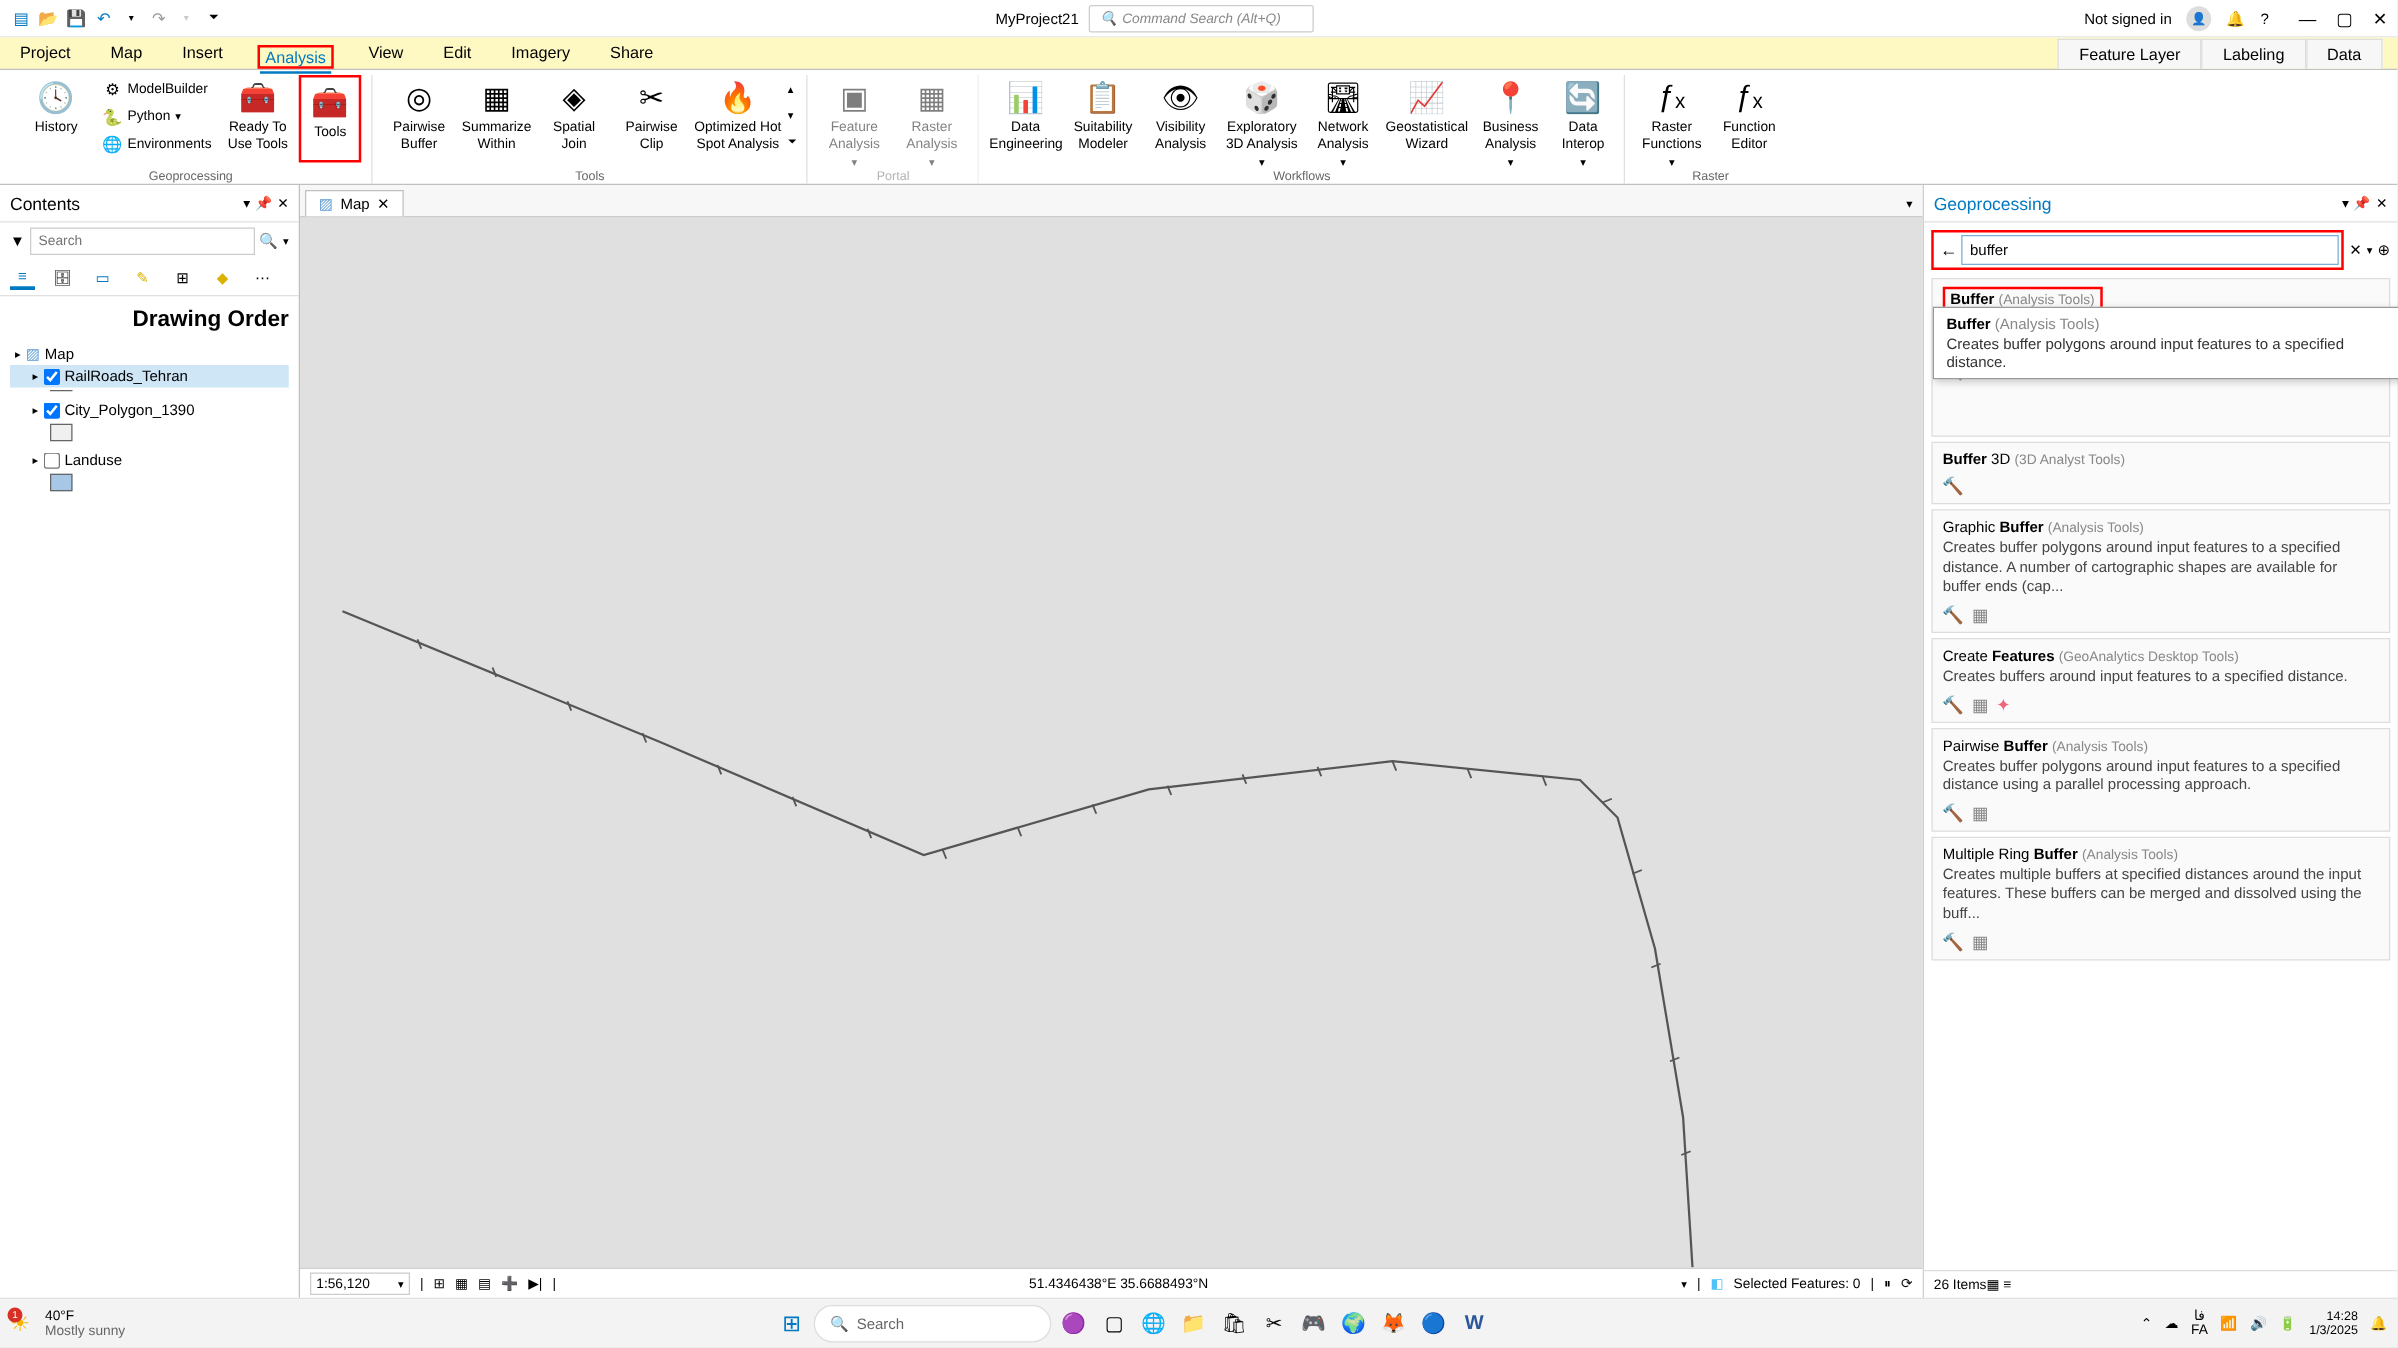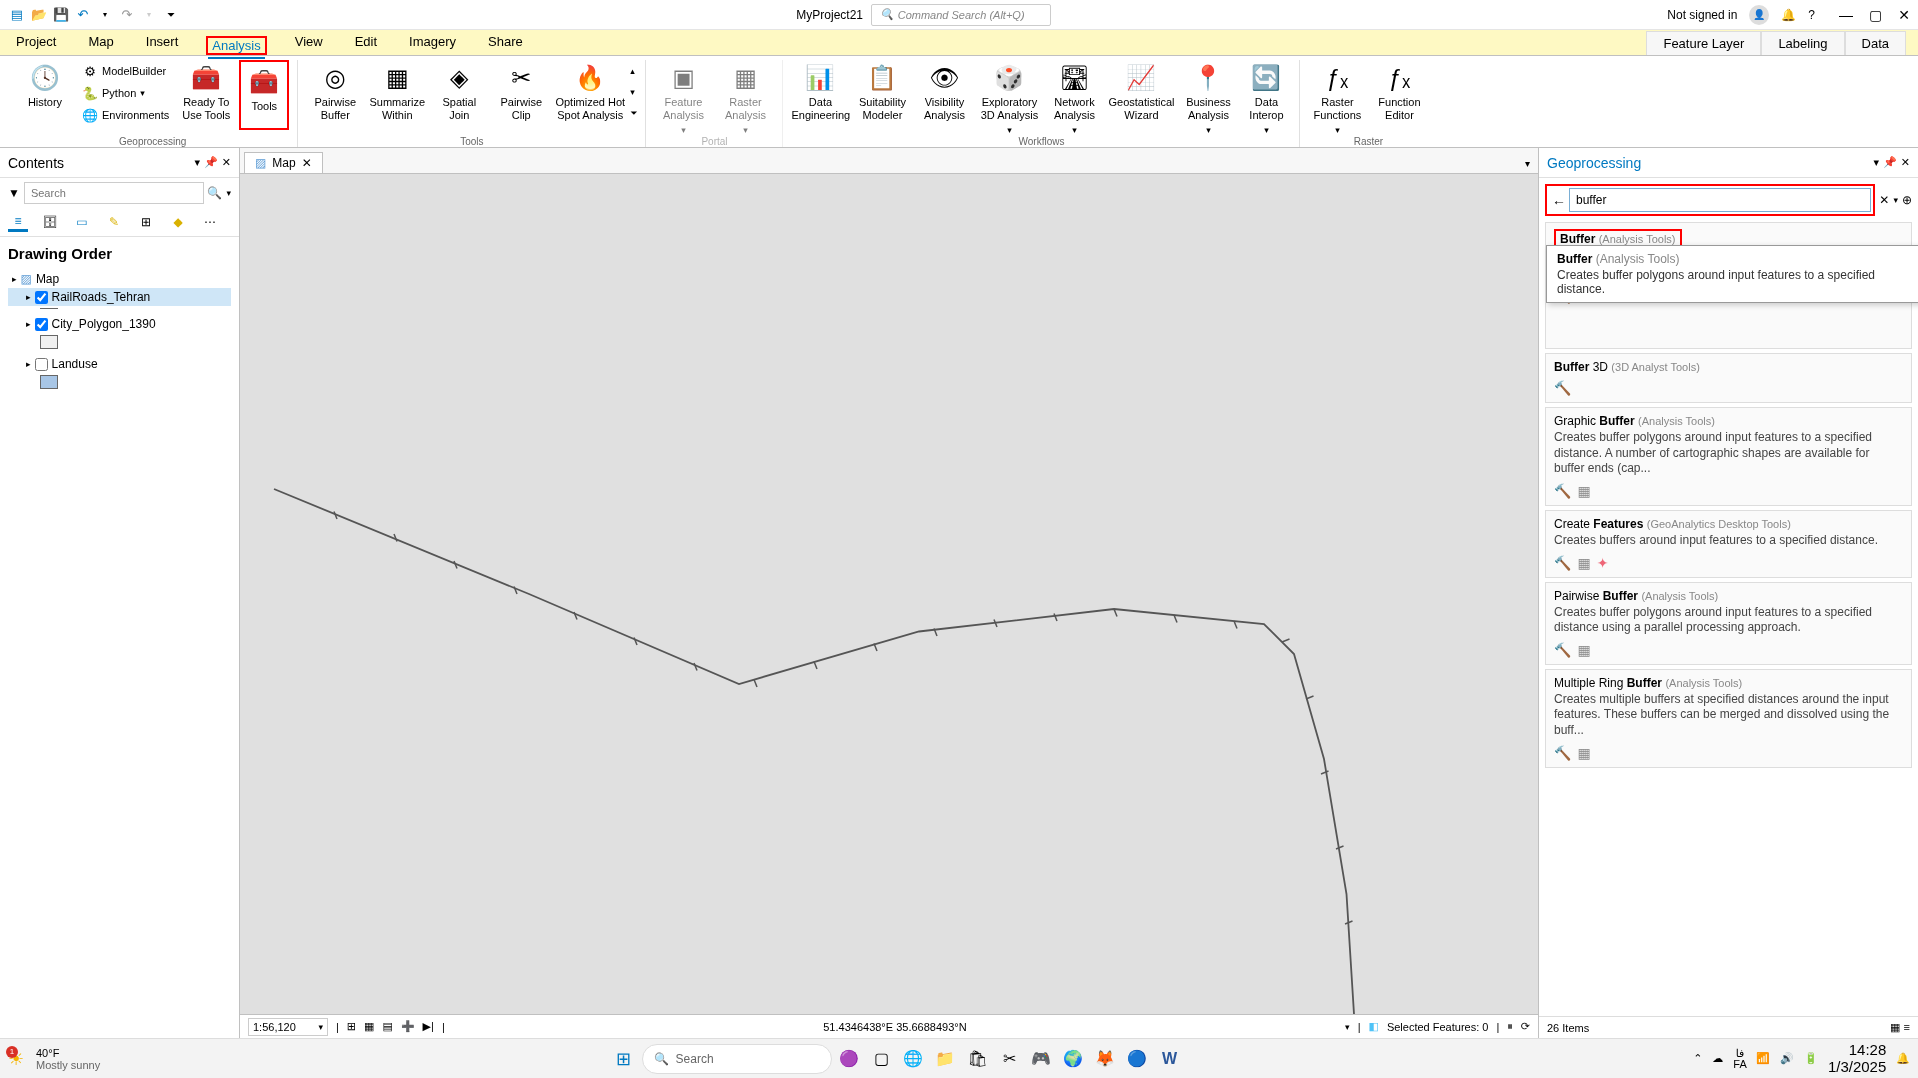--- a/index.html
+++ b/index.html
@@ -43,21 +43,21 @@
 .contents { width: 240px; background: #fff; border-right: 1px solid #c0c0c0; display: flex; flex-direction: column; }
 .pane-header { height: 30px; display: flex; align-items: center; justify-content: space-between; padding: 0 8px; border-bottom: 1px solid #e0e0e0; }
 .pane-header .title { font-size: 14px; }
 .pane-header .ctrls { display: flex; gap: 4px; font-size: 11px; }
 .contents-search { padding: 4px 8px; display: flex; gap: 4px; align-items: center; }
 .contents-search input { flex: 1; height: 22px; border: 1px solid #ccc; padding: 0 6px; font-size: 11px; color: #888; }
 .contents-toolbar { padding: 4px 8px; display: flex; gap: 12px; border-bottom: 1px solid #e0e0e0; }
 .contents-toolbar span { width: 20px; height: 20px; display: flex; align-items: center; justify-content: center; }
 .contents-toolbar .active { border-bottom: 3px solid #0079c1; }
 .contents-body { padding: 8px; }
-.contents-body h4 { font-size: 15px; font-weight: bold; margin-bottom: 8px; }
+.contents-body h4 { font-size: 18px; font-weight: bold; margin-bottom: 8px; text-align: right; }
 .toc-item { display: flex; align-items: center; gap: 4px; padding: 2px 0 2px 4px; font-size: 12px; }
 .toc-item.selected { background: #cfe6f7; }
 .toc-item.l2 { padding-left: 18px; }
 .toc-sym { width: 18px; height: 14px; margin-left: 32px; border: 1px solid #666; margin-top: 2px; margin-bottom: 6px; }
 
 
 .map-area { flex: 1; display: flex; flex-direction: column; background: #e8e8e8; position: relative; }
 .map-tabs { height: 26px; background: #f7f7f7; border-bottom: 1px solid #c0c0c0; display: flex; align-items: flex-end; padding: 0 4px; }
 .map-tab { background: #fff; border: 1px solid #c0c0c0; border-bottom: none; padding: 3px 10px; font-size: 12px; display: flex; align-items: center; gap: 6px; }
 .map-canvas { flex: 1; background: #e0e0e0; position: relative; overflow: hidden; }
@@ -78,34 +78,34 @@
 .gp-result { border: 1px solid #ddd; margin-bottom: 4px; padding: 6px 8px; background: #fafafa; }
 .gp-result .rtitle { font-size: 12px; margin-bottom: 2px; }
 .gp-result .rtitle .b { font-weight: bold; }
 .gp-result .rcat { color: #888; font-size: 11px; }
 .gp-result .rdesc { font-size: 12px; color: #444; margin-top: 2px; line-height: 1.3; }
 .gp-result .ricons { margin-top: 6px; display: flex; gap: 6px; font-size: 14px; color: #888; }
 .gp-result.first { position: relative; }
 .gp-tooltip { position: absolute; top: 22px; left: 0; right: -14px; background: #fff; border: 1px solid #999; padding: 6px 10px; z-index: 5; box-shadow: 2px 2px 6px rgba(0,0,0,.2); }
 .gp-tooltip .ttitle { font-size: 12px; }
 .gp-tooltip .tdesc { font-size: 12px; color: #333; margin-top: 2px; }
-.gp-footer { height: 22px; border-top: 1px solid #ddd; display: flex; align-items: center; justify-content: space-between; padding: 0 8px; font-size: 11px; }
+.gp-footer { height: 22px; border-top: 1px solid #ddd; display: flex; align-items: center; padding: 0 8px; font-size: 11px; }
 
 
 .taskbar { height: 40px; background: #f3f3f3; border-top: 1px solid #ddd; display: flex; align-items: center; padding: 0 8px; gap: 8px; }
 .taskbar .weather { display: flex; align-items: center; gap: 6px; font-size: 11px; }
 .taskbar .weather .wicon { width: 22px; height: 22px; position: relative; }
 .taskbar .weather .wicon::before { content: '☀'; font-size: 18px; color: #f4b400; }
 .taskbar .weather .wicon .badge { position: absolute; top: -2px; left: -2px; background: #d93025; color: #fff; border-radius: 50%; width: 12px; height: 12px; font-size: 8px; display: flex; align-items: center; justify-content: center; }
 .taskbar .center { flex: 1; display: flex; justify-content: center; gap: 4px; align-items: center; }
 .taskbar .center .start { width: 28px; height: 28px; display: flex; align-items: center; justify-content: center; font-size: 18px; color: #0079c1; }
 .taskbar .center .search { width: 190px; height: 30px; border: 1px solid #ddd; border-radius: 15px; display: flex; align-items: center; padding: 0 12px; gap: 6px; background: #fff; font-size: 12px; color: #666; }
 .taskbar .center .appicon { width: 28px; height: 28px; border-radius: 4px; display: flex; align-items: center; justify-content: center; font-size: 16px; }
 .taskbar .tray { display: flex; align-items: center; gap: 10px; font-size: 11px; }
-.taskbar .clock { text-align: right; line-height: 1.1; font-size: 15px; }
+.taskbar .clock { text-align: right; line-height: 1.1; font-size: 10px; }
 
 .highlight-box { border: 2px solid #ff0000; display: inline-block; }
 .highlight-tall-box { border: 2px solid #ff0000; padding: 2px 1px; }
 </style>
 </head>
 <body>
 
 <div class="titlebar">
   <div class="qat">
     <span style="color:#0079c1">▤</span>

